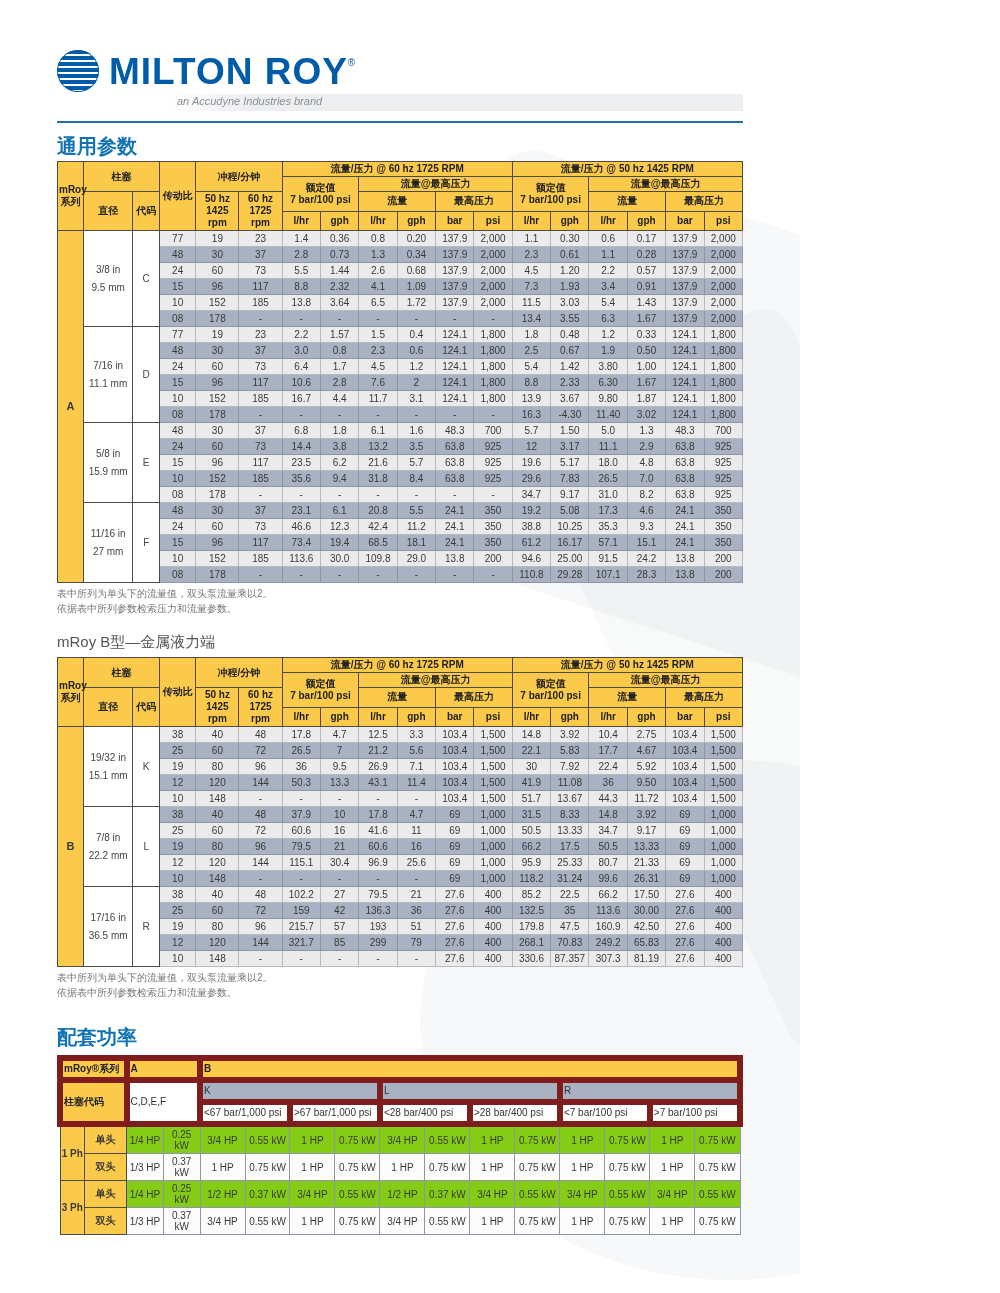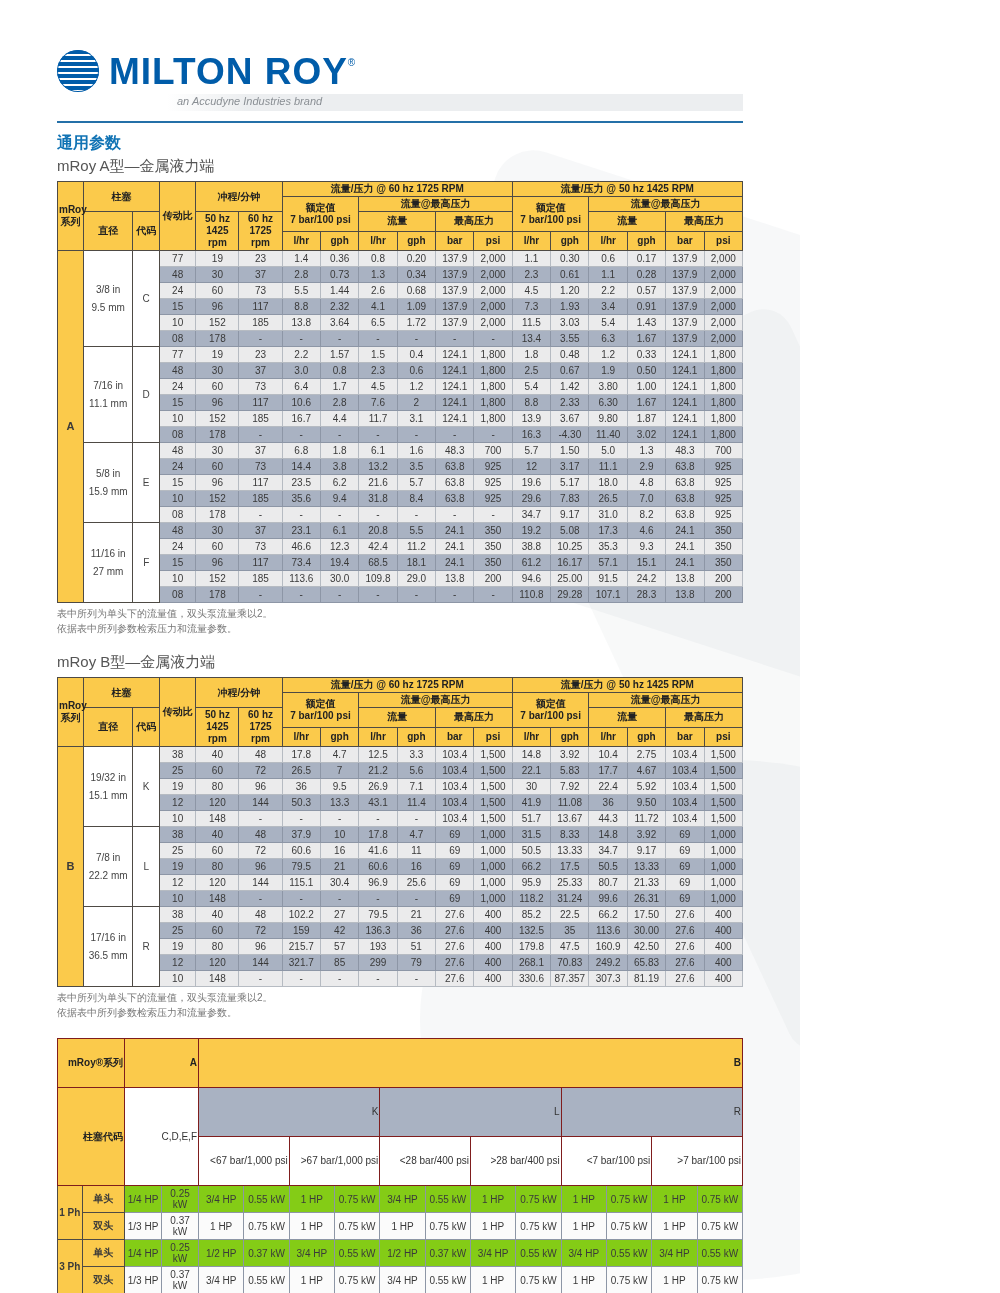--- a/index.html
+++ b/index.html
@@ -17,39 +17,39 @@
   .globe{width:42px;height:42px;border-radius:50%;flex:0 0 42px;
     background:repeating-linear-gradient(180deg,#005CA9 0 4px,#ffffff 4px 6px);
     box-shadow:inset 0 0 0 1px #005CA9;}
   .brand{font-size:37px;font-weight:800;color:#005CA9;letter-spacing:1px;line-height:1;}
   .brand sup{font-size:10px;font-weight:400;vertical-align:18px;}
   .tagline-band{position:relative;height:17px;margin-top:2px;
     background:linear-gradient(90deg,rgba(236,238,240,0) 110px,#eceef0 190px);text-align:right;}
   .tagline{position:absolute;left:120px;top:1px;font-size:11px;font-style:italic;color:#8a8f94;}
   .blue-rule{height:2px;background:#2470A8;margin-top:10px;}
 
-  h1.section{font-size:16px;font-weight:bold;color:#1173B4;margin:10px 0 1px;}
+  h1.section{font-size:20px;font-weight:bold;color:#1173B4;margin:10px 0 1px;}
   h2.subtitle{font-size:15px;font-weight:normal;color:#555;margin:3px 0 5px;}
   .note{font-size:10px;color:#777;margin:4px 0 0;line-height:1.45;}
   .gap{height:14px;}
 
   
   table.flow{width:100%;border-collapse:collapse;table-layout:fixed;font-size:10px;border:1px solid #4e4a44;}
   table.flow th{background:#FBCA4B;border:1px solid #4e4a44;color:#222;font-weight:bold;
     padding:1px 1px;line-height:1.2;text-align:center;}
   table.flow td{border:1px solid #9aa1ab;padding:1px 1px;text-align:center;color:#3a3a3a;height:13px;line-height:1.15;}
   tr.light td{background:#EBEBEC;border-color:#b6bbc2;}
   tr.dark td{background:#A9B2C2;border-color:#8d96a6;}
   table.flow td.series-cell{background:#FBCA4B;font-weight:bold;border:1px solid #4e4a44;font-size:11px;}
   table.flow td.size-cell,table.flow td.code-cell{background:#ffffff;border:1px solid #4e4a44;color:#444;}
   .sz{margin:6px 0;}
 
   
   table.power{width:100%;border-collapse:collapse;table-layout:fixed;font-size:10px;border:1px solid #4e4a44;margin-top:4px;}
-  table.power th{border:1px solid #7f1d1d;padding:18px 1px;text-align:right;line-height:1.2;}
+  table.power th{border:6px solid #7f1d1d;padding:2px 1px;text-align:left;line-height:1.2;}
   table.power td{border:1px solid #8d96a6;padding:2px 1px;text-align:center;color:#3a3a3a;height:15px;}
   .ycell{background:#FBCA4B;color:#222;font-weight:bold;}
   th.gray{background:#A9B2C2;font-weight:normal;color:#333;}
   th.white{background:#ffffff;font-weight:normal;color:#333;}
   tr.pdark td.val{background:#84cc16;}
   tr.plight td.val{background:#FBFBFB;}
   table.power td.phase-cell,table.power td.head-cell{background:#FBCA4B;font-weight:bold;border:1px solid #4e4a44;}
 
   .footer{position:absolute;left:57px;top:1230px;z-index:2;font-size:10.5px;color:#6b6b6b;line-height:1.55;}
   .footer .it{font-style:italic;}
@@ -66,21 +66,20 @@
     <div class="logo-row">
       <div class="globe"></div>
       <div class="brand"><span>MILTON ROY</span><sup>®</sup></div>
     </div>
     <div class="tagline-band">
       <span class="tagline">an Accudyne Industries brand</span>
     </div>
     <div class="blue-rule"></div>
 
     <h1 class="section">通用参数</h1>
-    <h2 class="subtitle">mRoy A型—金属液力端</h2>
 
     <table class="flow" id="tableA">
       <colgroup>
         <col style="width:3.8%">
           <col style="width:7.2%">
           <col style="width:3.9%">
           <col style="width:5.3%">
         <col style="width:6.3%">
           <col style="width:6.3%">
         <col style="width:5.6%">
@@ -900,20 +899,21 @@
             <td>307.3</td>
             <td>81.19</td>
             <td>27.6</td>
             <td>400</td>
           </tr>
         </tbody>
     </table>
     <p class="note"><span>表中所列为单头下的流量值，双头泵流量乘以2。</span><br><span>依据表中所列参数检索压力和流量参数。</span></p>
 
     <div class="gap"></div>
+    <h1 class="section">配套功率</h1>
 
     <table class="power">
       <colgroup>
         <col style="width:3.6%">
           <col style="width:6.2%">
         <col style="width:5.4%">
           <col style="width:5.4%">
         <col style="width:6.62%">
           <col style="width:6.62%">
           <col style="width:6.62%">

